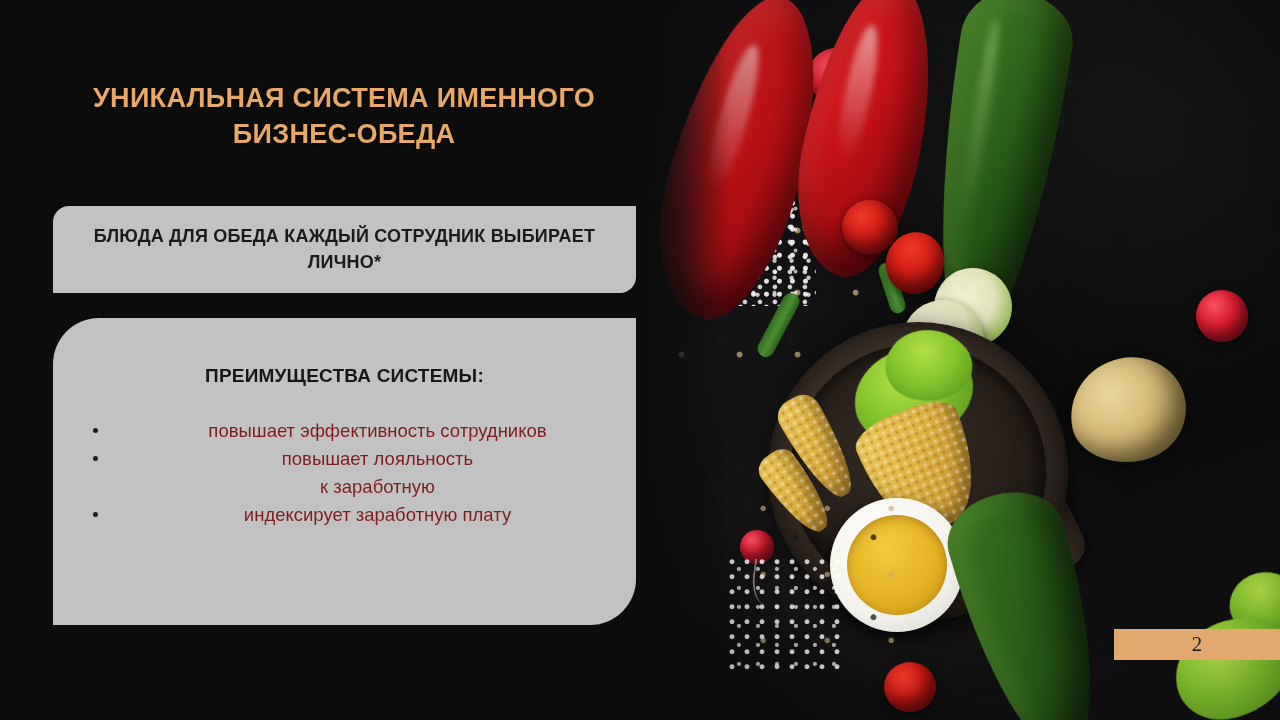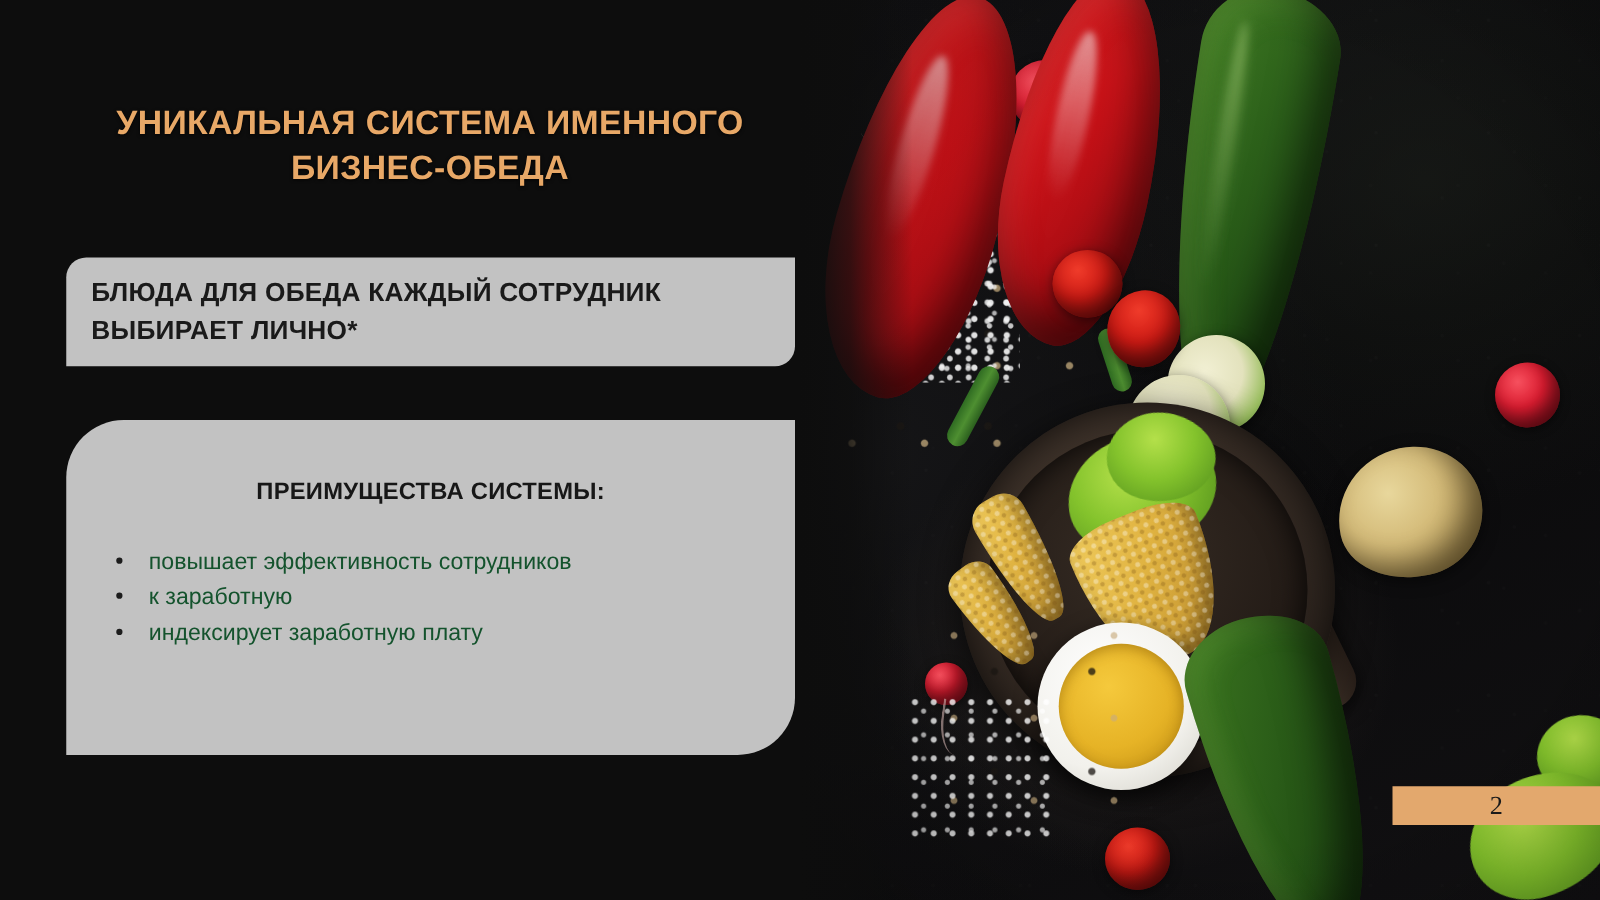--- a/index.html
+++ b/index.html
@@ -294,31 +294,32 @@
   }
   .card-1 {
     left: 53px; top: 206px;
     width: 583px; height: 87px;
     border-radius: 16px 0 16px 0;
     display: flex;
     align-items: center;
     justify-content: center;
   }
   .card-1 .card-text {
-    font-size: 21px;
+    text-align: center;
+    font-size: 18px;
     font-weight: bold;
     line-height: 1.42;
     text-transform: uppercase;
     letter-spacing: .2px;
     padding: 0 20px;
   }
 
   .card-2 {
-    left: 53px; top: 336px;
-    width: 583px; height: 268px;
+    left: 53px; top: 318px;
+    width: 583px; height: 307px;
     border-radius: 46px 0 46px 0;
   }
   .card-2-heading {
     margin: 0;
     padding-top: 47px;
     text-align: center;
     font-size: 19px;
     font-weight: bold;
     text-transform: uppercase;
     letter-spacing: .2px;
@@ -326,23 +327,24 @@
   }
   .bullets {
     list-style: none;
     margin: 30px 0 0 0;
     padding: 0 0 0 39px;
   }
   .bullets li {
     position: relative;
     font-size: 18.5px;
     line-height: 1.48;
-    color: #14532d;
+    color: #7f1d1d;
     padding-left: 27px;
     margin-bottom: 1px;
+    text-align: center;
   }
   .bullets li .dot {
     position: absolute;
     left: 1px;
     top: 11px;
     width: 5px; height: 5px;
     border-radius: 50%;
     background: #1c1c1c;
   }
   .bullets li .cont {
@@ -450,20 +452,21 @@
 
   <div class="card card-2">
     <h2 class="card-2-heading">ПРЕИМУЩЕСТВА СИСТЕМЫ:</h2>
     <ul class="bullets">
       <li>
         <span class="dot"></span>
         <span>повышает эффективность сотрудников</span>
       </li>
       <li>
         <span class="dot"></span>
+        <span>повышает лояльность</span>
         <span class="cont">к заработную</span>
       </li>
       <li>
         <span class="dot"></span>
         <span>индексирует заработную плату</span>
       </li>
     </ul>
   </div>
 
 

